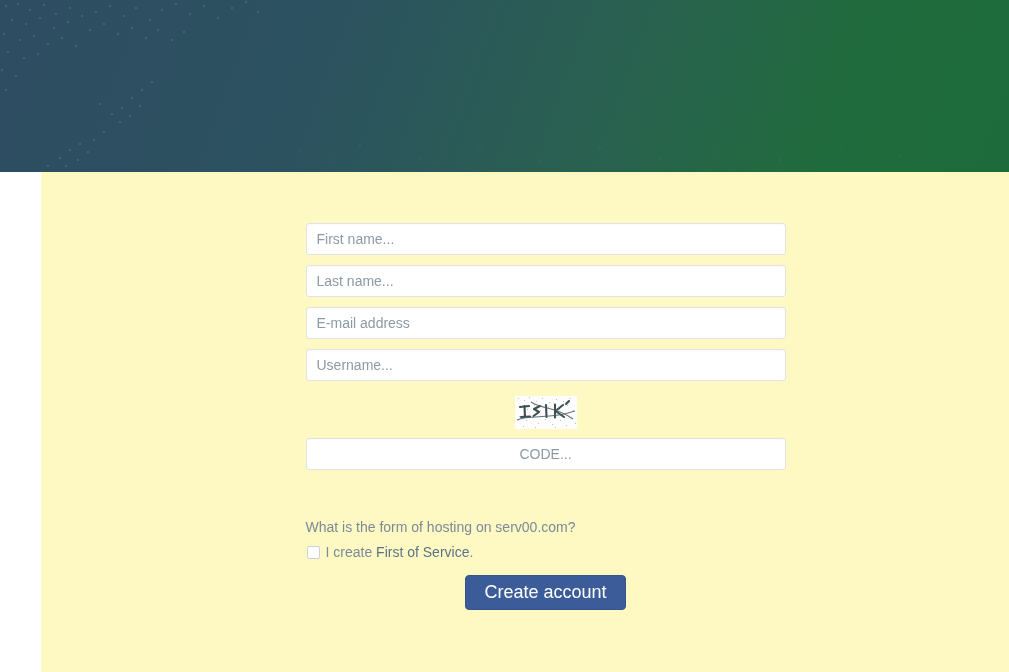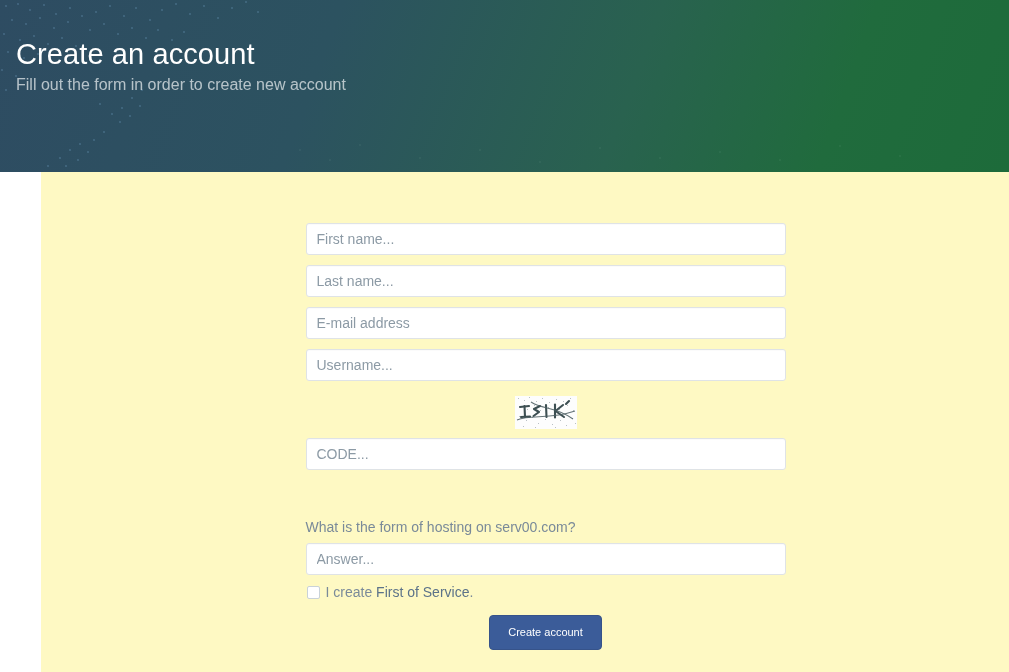--- a/index.html
+++ b/index.html
@@ -95,21 +95,21 @@
     display: flex;
     align-items: center;
     justify-content: center;
   }
   .captcha-img {
     width: 62px;
     height: 33px;
     display: block;
   }
 
-  .code-field { margin-bottom: 0; }
+  .code-field { margin-bottom: 0; text-align: center; }
 
   .question {
     margin: 48px 0 7px 0;
     font-size: 14px;
     color: #7a8a99;
     line-height: 18px;
   }
 
   .answer-field { margin-bottom: 8px; }
 
@@ -143,21 +143,21 @@
     text-decoration: none;
     cursor: pointer;
   }
 
   .submit-row {
     display: flex;
     justify-content: center;
   }
   .submit-btn {
     font-family: "Liberation Sans", sans-serif;
-    font-size: 11px;
+    font-size: 18px;
     color: #ffffff;
     background: #3b5c99;
     border: 1px solid #36538a;
     border-radius: 4px;
     padding: 8px 18px;
     line-height: 17px;
     cursor: pointer;
   }
 </style>
 </head>
@@ -238,24 +238,20 @@
         <circle cx="480" cy="150" r="1"></circle>
         <circle cx="540" cy="162" r="1"></circle>
       <circle cx="600" cy="148" r="1"></circle>
         <circle cx="660" cy="158" r="1"></circle>
         <circle cx="720" cy="152" r="1"></circle>
       <circle cx="780" cy="160" r="1"></circle>
         <circle cx="840" cy="146" r="1"></circle>
         <circle cx="900" cy="156" r="1"></circle>
     </g>
   </svg>
-  <div class="header-inner">
-    <h1 class="header-title">Create an account</h1>
-    <p class="header-subtitle">Fill out the form in order to create new account</p>
-  </div>
 </div>
 
 <div class="content">
   <form class="form">
 
     <input class="field" type="text" placeholder="First name..." style="">
 
     <input class="field" type="text" placeholder="Last name..." style="">
 
     <input class="field" type="text" placeholder="E-mail address" style="">
@@ -311,21 +307,20 @@
           <path d="M2 24 C16 18, 34 24, 60 15"></path>
           <path d="M16 6 C28 14, 40 10, 58 23"></path>
         </g>
       </svg>
     </div>
 
     <input class="field code-field" type="text" placeholder="CODE..." style="">
 
     <div class="question">What is the form of hosting on serv00.com?</div>
 
-    <input class="field answer-field" type="text" placeholder="Answer..." style="">
 
     <div class="tos-row">
       <input class="tos-checkbox" type="checkbox" style="">
       <span class="tos-label"><span>I create </span><a class="tos-link" href="#">First of Service</a><span>.</span></span>
     </div>
 
     <div class="submit-row">
       <button class="submit-btn" type="submit">Create account</button>
     </div>
 

